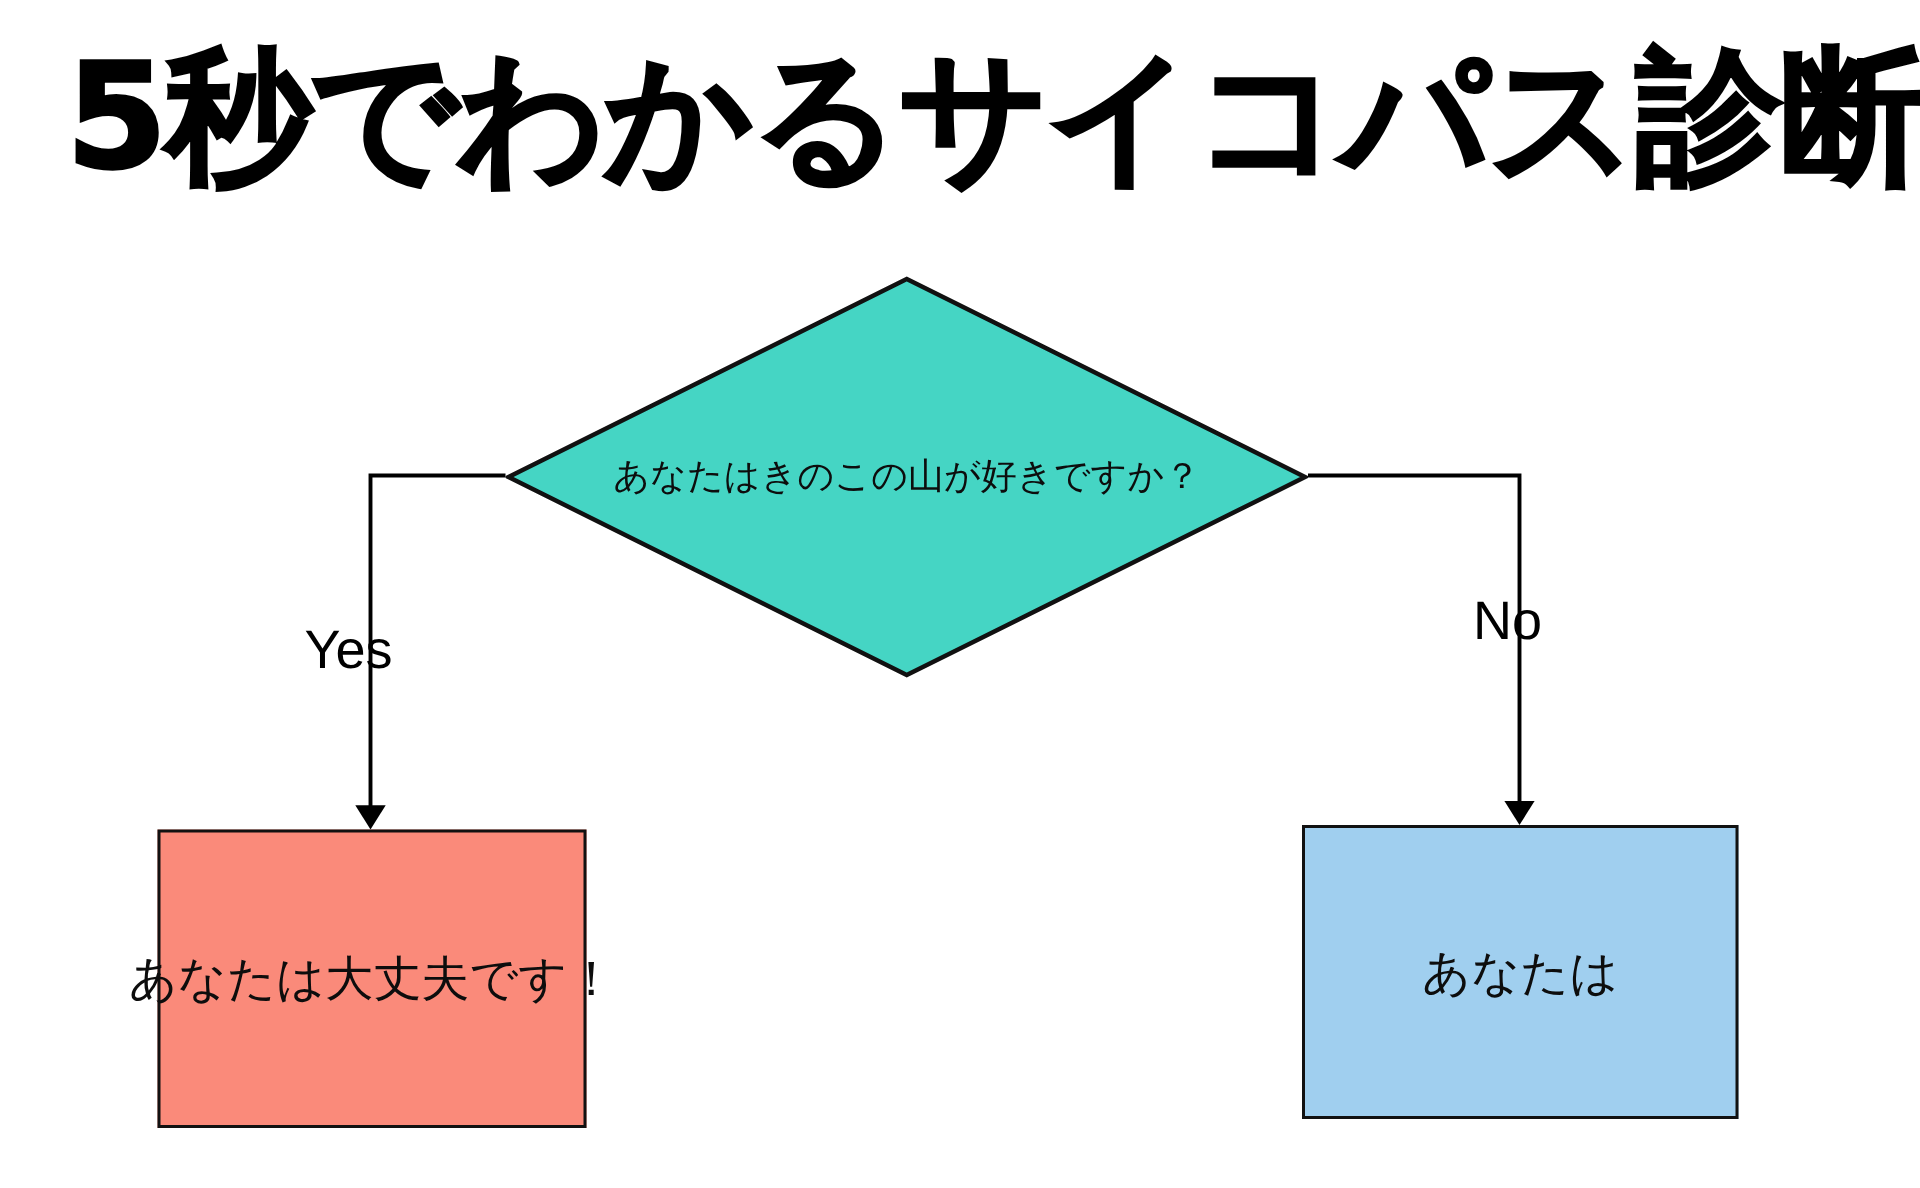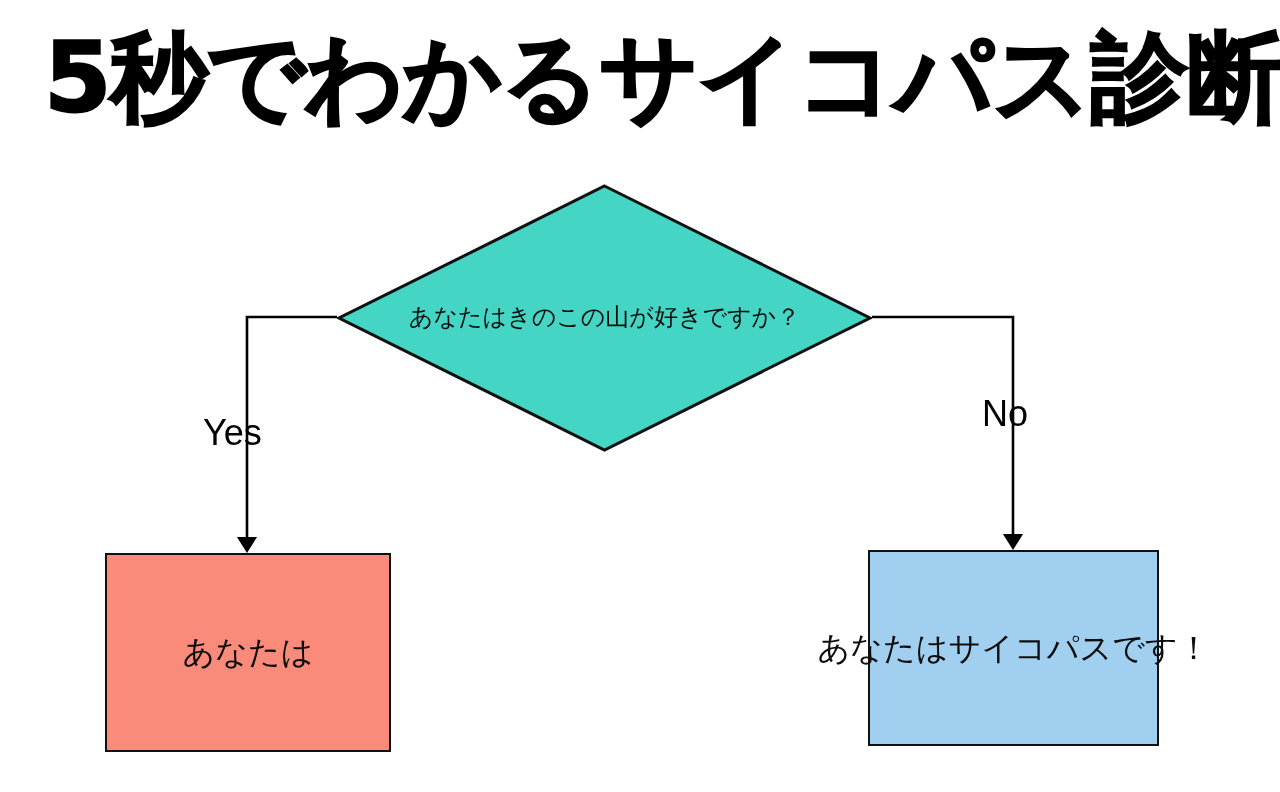--- a/index.html
+++ b/index.html
@@ -147,24 +147,24 @@
 
   <div id="decision">
     <svg class="dshape" viewBox="0 0 535 268" preserveAspectRatio="none">
       <polygon points="267.5,2 533,134 267.5,266 2,134" fill="#45d5c4" stroke="#111111" stroke-width="3"></polygon>
     </svg>
     <div class="dlabel">あなたはきのこの山が好きですか？</div>
   </div>
 
   <div id="box-yes" class="termbox" style="background:#fa8a7a;">
     <span class="line1">あなたは</span>
+    <span class="line2">大丈夫です！</span>
   </div>
 
   <div id="box-no" class="termbox" style="background:#a0cfef;">
     <span class="line1">あなたは</span>
-    <span class="line2">サイコパスです！</span>
   </div>
 
   <div id="label-yes" class="branch-label">Yes</div>
 
   <div id="label-no" class="branch-label">No</div>
 
 </div>
 
 </body></html>

